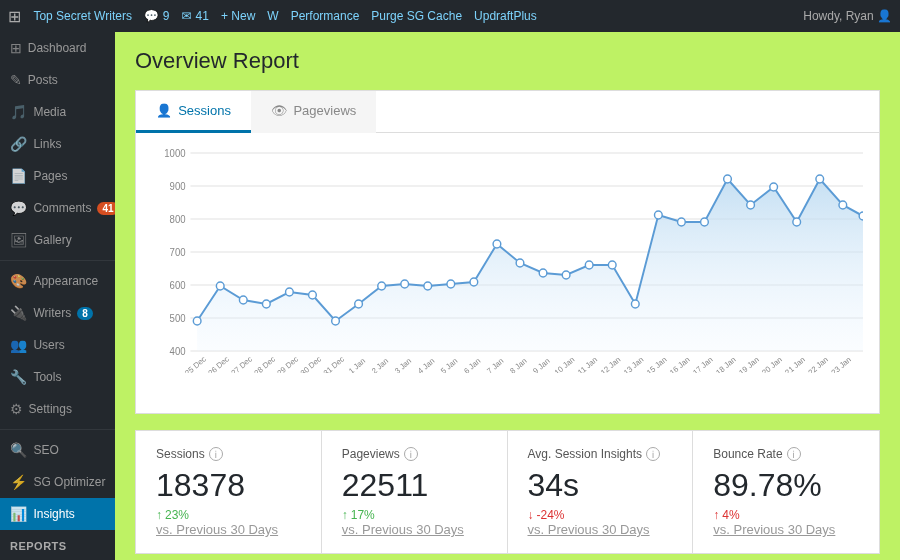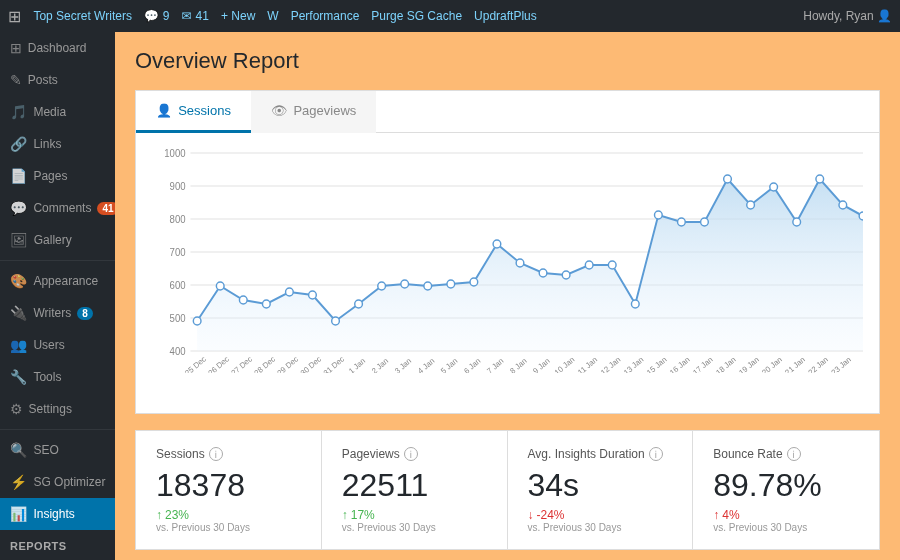--- a/index.html
+++ b/index.html
@@ -78,21 +78,21 @@
       font-size: 12px;
       color: #888;
     }
     .sidebar-divider { border-top: 1px solid #32373c; margin: 4px 0; }
 
     
     .content-area {
       flex: 1;
       overflow-y: auto;
       padding: 16px 20px;
-      background: #fdba74;
+      background: #bef264;
     }
 
     .page-title {
       font-size: 22px;
       font-weight: 400;
       color: #23282d;
       margin-bottom: 16px;
     }
 
     
@@ -166,22 +166,23 @@
     }
     .stat-change {
       font-size: 12px;
       display: flex;
       align-items: center;
       gap: 3px;
     }
     .stat-change.positive { color: #46b450; }
     .stat-change.negative { color: #dc3232; }
     .stat-vs {
-      font-size: 10px;
+      font-size: 13px;
       color: #999;
+      text-decoration: underline;
     }
     .info-icon {
       width: 14px; height: 14px;
       border: 1px solid #aaa;
       border-radius: 50%;
       display: inline-flex;
       align-items: center;
       justify-content: center;
       font-size: 10px;
       color: #aaa;
@@ -428,21 +429,21 @@
         <div class="stat-value">22511</div>
         <div class="stat-change positive">
           <span>↑</span>
           <span>17%</span>
         </div>
         <div class="stat-vs">vs. Previous 30 Days</div>
       </div>
 
       <div class="stat-card">
         <div class="stat-label">
-          <span>Avg. Insights Duration</span>
+          <span>Avg. Session Insights</span>
           <span class="info-icon">ℹ</span>
         </div>
         <div class="stat-value">34s</div>
         <div class="stat-change negative">
           <span>↓</span>
           <span>-24%</span>
         </div>
         <div class="stat-vs">vs. Previous 30 Days</div>
       </div>
 

